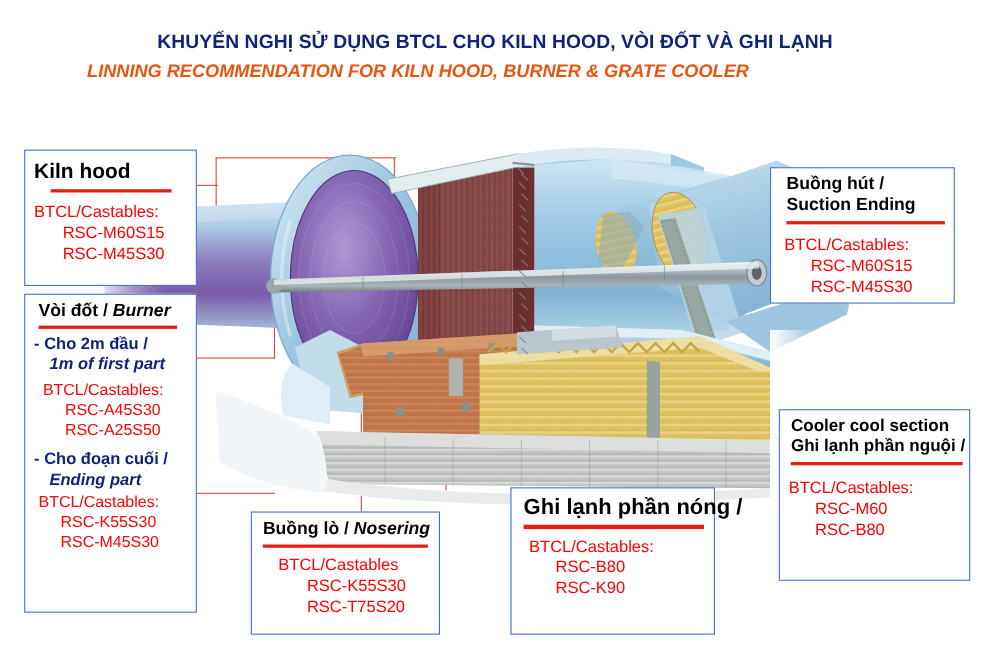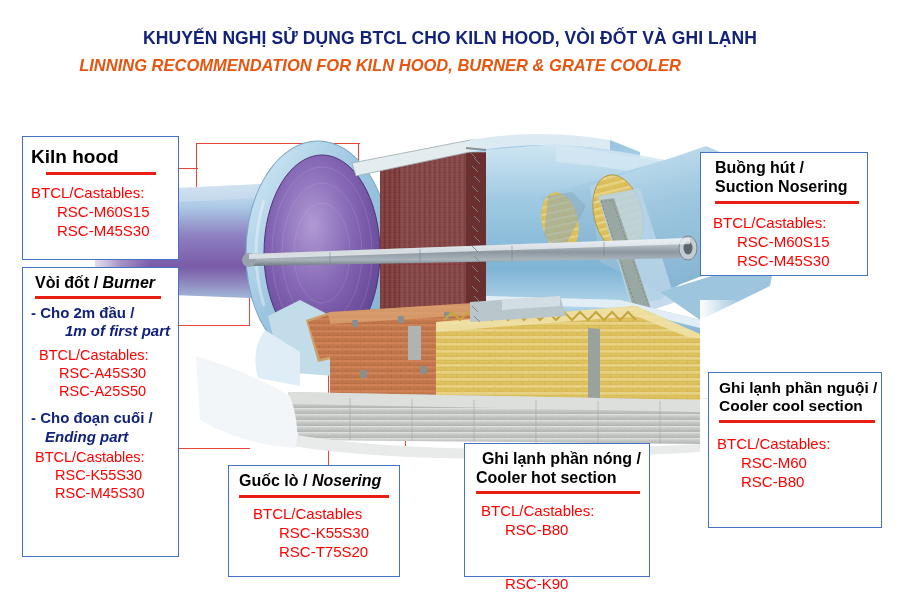--- a/index.html
+++ b/index.html
@@ -353,62 +353,61 @@
   <div class="mat ind" style="font-size:15px;">RSC-M45S30</div>
 </div>
 
 <div class="box" style="left:22px; top:267px; width:157px; height:290px;">
   <div class="box-head" style="font-size:16px; padding-left:4px;">
     <span>Vòi đốt / </span><span class="it">Burner</span>
   </div>
   <div class="rule" style="width:126px; margin:3px 0 5px 4px;"></div>
 
   <div class="sub" style="font-size:15px;">- Cho 2m đầu /</div>
-  <div class="sub it" style="font-size:15px; padding-left:14px;text-align:right;">1m of first part</div>
+  <div class="sub it" style="font-size:15px; padding-left:14px;">1m of first part</div>
   <div class="mat" style="font-size:14.5px; padding-left:8px; padding-top:5px;">BTCL/Castables:</div>
   <div class="mat" style="font-size:14.5px; padding-left:28px;">RSC-A45S30</div>
   <div class="mat" style="font-size:14.5px; padding-left:28px;">RSC-A25S50</div>
 
   <div class="sub" style="font-size:15px; padding-top:9px;">- Cho đoạn cuối /</div>
   <div class="sub it" style="font-size:15px; padding-left:14px;">Ending part</div>
   <div class="mat" style="font-size:14.5px; padding-left:4px; padding-top:2px;">BTCL/Castables:</div>
   <div class="mat" style="font-size:14.5px; padding-left:24px;">RSC-K55S30</div>
   <div class="mat" style="font-size:14.5px; padding-left:24px;">RSC-M45S30</div>
 </div>
 
 <div class="box" style="left:228px; top:465px; width:172px; height:112px;">
   <div class="box-head" style="font-size:16px; padding-left:2px;">
-    <span>Guốc lò / </span><span class="it">Nosering</span>
+    <span>Buồng lò / </span><span class="it">Nosering</span>
   </div>
   <div class="rule" style="width:150px; margin:4px 0 7px 2px;"></div>
   <div class="mat" style="font-size:15px; padding-left:16px;">BTCL/Castables</div>
   <div class="mat" style="font-size:15px; padding-left:42px;">RSC-K55S30</div>
   <div class="mat" style="font-size:15px; padding-left:42px;">RSC-T75S20</div>
 </div>
 
 <div class="box" style="left:464px; top:443px; width:186px; height:134px;">
-  <div class="box-head" style="font-size:16px; padding-left:3px;text-align:right;">Ghi lạnh phần nóng /</div>
-  <div class="box-head it" style="font-size:16px; padding-left:3px;">Cooler hot section</div>
+  <div class="box-head" style="font-size:20px; padding-left:3px;text-align:right;">Ghi lạnh phần nóng /</div>
   <div class="rule" style="width:164px; margin:4px 0 8px 3px;"></div>
   <div class="mat" style="font-size:15px; padding-left:8px;">BTCL/Castables:</div>
   <div class="mat" style="font-size:15px; padding-left:32px;">RSC-B80</div>
-  <div class="mat" style="font-size:15px; padding-left:32px;margin-top:35px;">RSC-K90</div>
+  <div class="mat" style="font-size:15px; padding-left:32px;">RSC-K90</div>
 </div>
 
 <div class="box" style="left:700px; top:152px; width:168px; height:124px;">
   <div class="box-head" style="font-size:16px; padding-left:6px;">Buồng hút /</div>
-  <div class="box-head it" style="font-size:16px; padding-left:6px;">Suction Nosering</div>
+  <div class="box-head it" style="font-size:16px; padding-left:6px;">Suction Ending</div>
   <div class="rule" style="width:144px; margin:5px 0 10px 6px;"></div>
   <div class="mat" style="font-size:15px; padding-left:4px;">BTCL/Castables:</div>
   <div class="mat" style="font-size:15px; padding-left:28px;">RSC-M60S15</div>
   <div class="mat" style="font-size:15px; padding-left:28px;">RSC-M45S30</div>
 </div>
 
 <div class="box" style="left:708px; top:372px; width:174px; height:156px;">
+  <div class="box-head it" style="font-size:15.5px; padding-left:2px;">Cooler cool section</div>
   <div class="box-head" style="font-size:15.5px; padding-left:2px;">Ghi lạnh phần nguội /</div>
-  <div class="box-head it" style="font-size:15.5px; padding-left:2px;">Cooler cool section</div>
   <div class="rule" style="width:156px; margin:5px 0 12px 2px;"></div>
   <div class="mat" style="font-size:15px; padding-left:0px;">BTCL/Castables:</div>
   <div class="mat" style="font-size:15px; padding-left:24px;">RSC-M60</div>
   <div class="mat" style="font-size:15px; padding-left:24px;">RSC-B80</div>
 </div>
 
 </div>
 
 </body></html>

